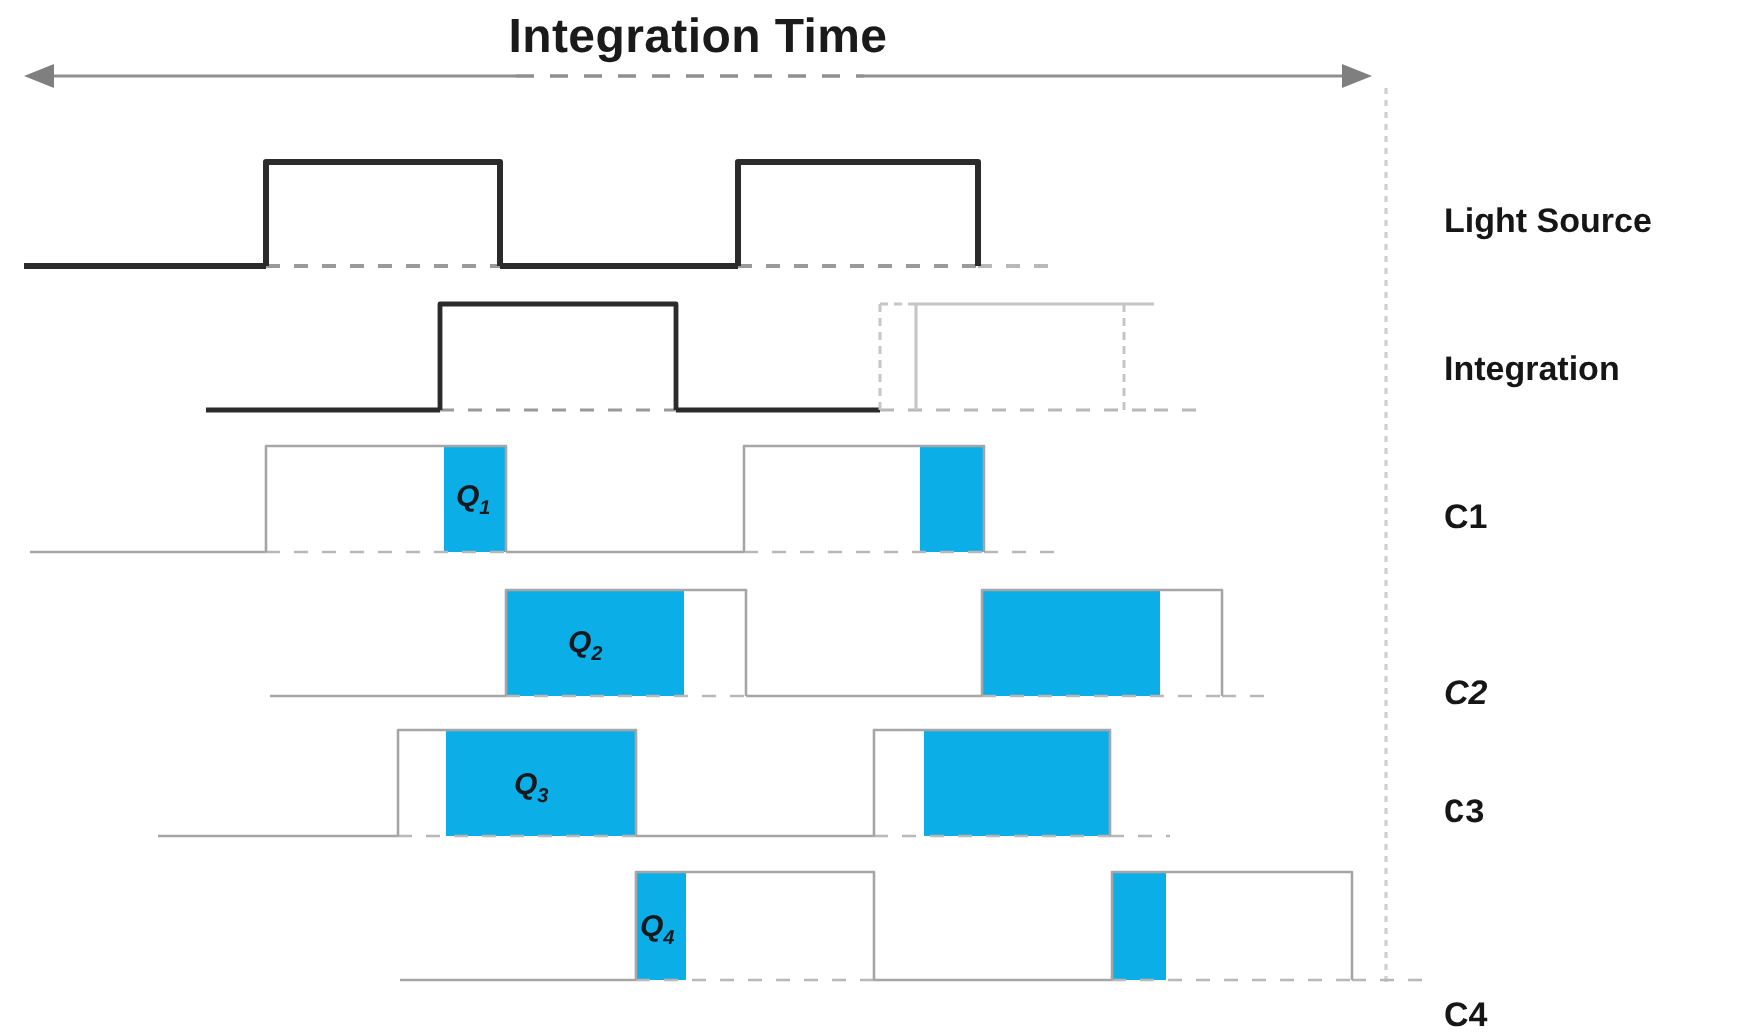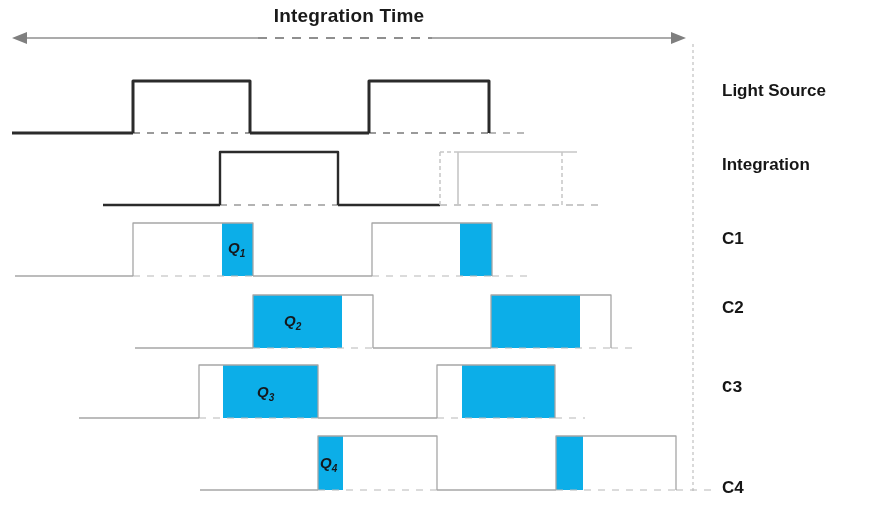--- a/index.html
+++ b/index.html
@@ -3,25 +3,25 @@
 <meta charset="utf-8">
 <style>
   html,body{margin:0;padding:0;background:#fff;}
   .canvas{
     position:relative;width:877px;height:518px;background:#ffffff;
     font-family:"Liberation Sans", sans-serif;overflow:hidden;
   }
   svg.diagram{position:absolute;left:0;top:0;}
   .title{
     position:absolute;top:5px;left:0;width:698px;text-align:center;
-    font-size:19px;font-weight:bold;color:#1a1a1a;letter-spacing:.2px;
+    font-size:24px;font-weight:bold;color:#1a1a1a;letter-spacing:.2px;
   }
   .row-label{
     position:absolute;left:722px;font-size:17px;font-weight:bold;color:#161616;
-    white-space:nowrap;line-height:22px;
+    white-space:nowrap;line-height:22px;margin-top:20px;
   }
 </style>
 </head>
 <body>
 
 <div class="canvas">
   <svg id="diagram" class="diagram" width="877" height="518" viewBox="0 0 877 518">
       <line x1="21" y1="38" x2="258" y2="38" stroke="#8f8f8f" stroke-width="1.6"></line>
       <line x1="258" y1="38" x2="432" y2="38" stroke="#8f8f8f" stroke-width="1.8" stroke-dasharray="9 8"></line>
       <line x1="432" y1="38" x2="677" y2="38" stroke="#8f8f8f" stroke-width="1.6"></line>
@@ -84,16 +84,16 @@
       <line x1="556" y1="490" x2="676" y2="490" stroke="#b8b8b8" stroke-width="1.2" stroke-dasharray="7 7"></line>
       <line x1="676" y1="490" x2="712" y2="490" stroke="#b8b8b8" stroke-width="1.2" stroke-dasharray="7 7"></line>
       <path d="M 318 490 L 318 436 L 437 436 L 437 490" fill="none" stroke="#a6a6a6" stroke-width="1.3" stroke-linejoin="round"></path>
       <path d="M 556 490 L 556 436 L 676 436 L 676 490" fill="none" stroke="#a6a6a6" stroke-width="1.3" stroke-linejoin="round"></path>
       <text x="320" y="468" fill="#15181c" font-family="&quot;Liberation Sans&quot;, sans-serif" font-size="15" font-weight="bold" font-style="italic">Q<tspan font-size="10" dy="4">4</tspan></text>
     </svg>
   <div class="title">Integration Time</div>
   <div class="row-label" style="top: 80px;">Light Source</div>
   <div class="row-label" style="top: 154px;">Integration</div>
   <div class="row-label" style="top: 228px;">C1</div>
-  <div class="row-label" style="top: 297px;">C2</div>
+  <div class="row-label" style="top: 316px; font-style: italic;">C2</div>
   <div class="row-label" style="top: 377px; font-family: Liberation Mono, monospace;">C3</div>
   <div class="row-label" style="top: 477px;">C4</div>
 </div>
 
 </body></html>

